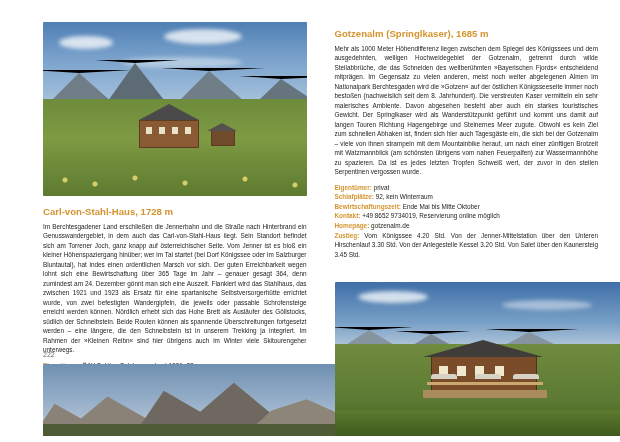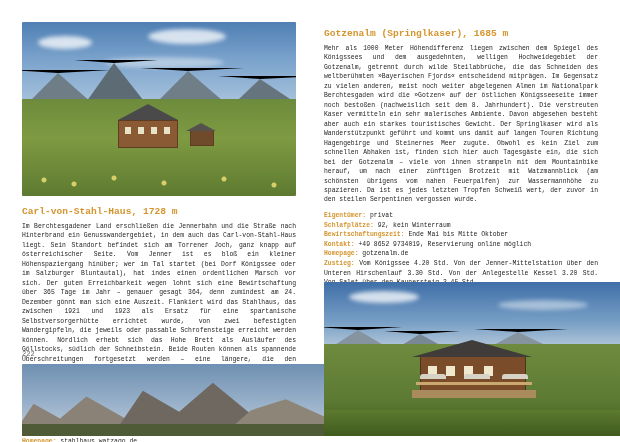--- a/index.html
+++ b/index.html
@@ -15,25 +15,25 @@
     position: relative;
   }
   .page {
     position: absolute;
     inset: 0;
     display: flex;
   }
   .col {
     position: relative;
     box-sizing: border-box;
-    font-family: Liberation Mono, monospace;
   }
   .col-left {
     width: 310px;
     padding: 14px 14px 0 22px;
+    margin-left: 21px;
   }
   .col-right {
     width: 310px;
     padding: 14px 22px 0 14px;
   }
 
   
   .running-head {
     position: absolute;
     top: 10px;

